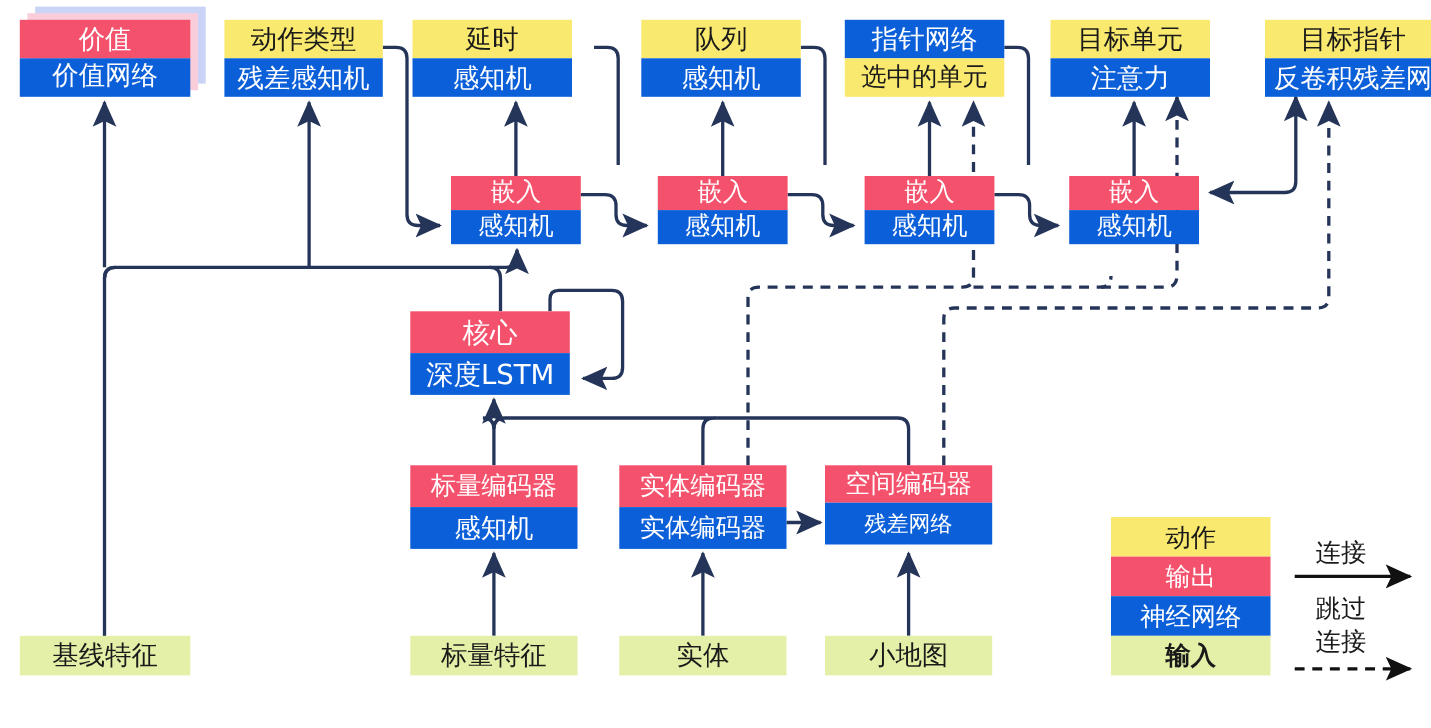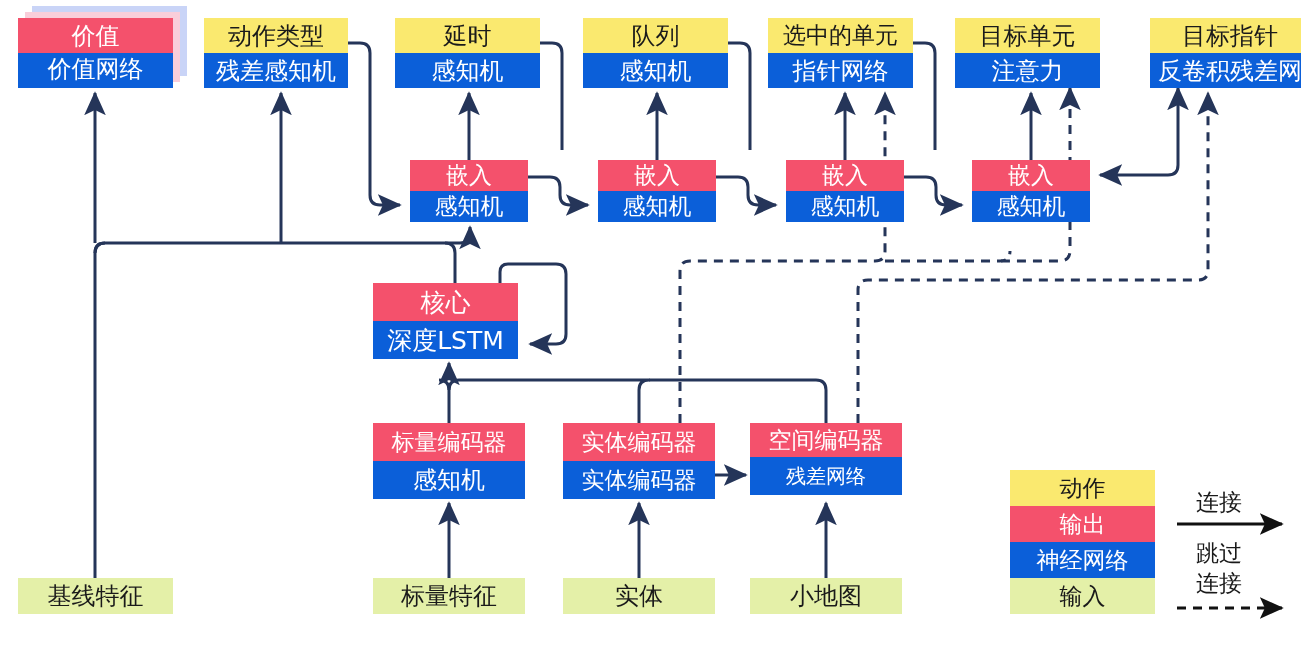--- a/index.html
+++ b/index.html
@@ -101,33 +101,33 @@
   <div class="node" style="left:18px;top:18px;width:155px;height:70px;">
     <div class="cell t-output" style="height:35px;font-size:24px;">价值</div>
     <div class="cell t-net" style="height:35px;font-size:24px;font-family:Liberation Mono, monospace;">价值网络</div>
   </div>
 
   <div class="node" style="left:204px;top:18px;width:144px;height:70px;">
     <div class="cell t-action" style="height:35px;font-size:24px;">动作类型</div>
     <div class="cell t-net" style="height:35px;font-size:24px;">残差感知机</div>
   </div>
 
-  <div class="node" style="left:395px;top:18px;width:145px;height:52px;">
+  <div class="node" style="left:375px;top:18px;width:145px;height:52px;">
     <div class="cell t-action" style="height:35px;font-size:24px;">延时</div>
     <div class="cell t-net" style="height:35px;font-size:24px;">感知机</div>
   </div>
 
   <div class="node" style="left:583px;top:18px;width:145px;height:70px;">
     <div class="cell t-action" style="height:35px;font-size:24px;">队列</div>
     <div class="cell t-net" style="height:35px;font-size:24px;">感知机</div>
   </div>
 
   <div class="node" style="left:768px;top:18px;width:145px;height:70px;">
+    <div class="cell t-net" style="height:35px;font-size:24px;">指针网络</div>
     <div class="cell t-action" style="height:35px;font-size:23px;">选中的单元</div>
-    <div class="cell t-net" style="height:35px;font-size:24px;">指针网络</div>
   </div>
 
   <div class="node" style="left:955px;top:18px;width:145px;height:70px;">
     <div class="cell t-action" style="height:35px;font-size:24px;">目标单元</div>
     <div class="cell t-net" style="height:35px;font-size:24px;">注意力</div>
   </div>
 
   <div class="node" style="left:1138px;top:18px;width:160px;height:70px;margin-left:12px;">
     <div class="cell t-action" style="height:35px;font-size:24px;">目标指针</div>
     <div class="cell t-net" style="height:35px;font-size:24px;">反卷积残差网</div>
@@ -175,21 +175,21 @@
 
   <div class="node cell t-input" style="left:18px;top:578px;width:155px;height:36px;font-size:24px;">基线特征</div>
   <div class="node cell t-input" style="left:373px;top:578px;width:152px;height:36px;font-size:24px;">标量特征</div>
   <div class="node cell t-input" style="left:563px;top:578px;width:152px;height:36px;font-size:24px;">实体</div>
   <div class="node cell t-input" style="left:750px;top:578px;width:152px;height:36px;font-size:24px;">小地图</div>
 
   <div class="legend-box" style="left:1010px;top:470px;width:145px;height:144px;">
     <div class="legend-cell t-action" style="height:36px;font-size:23px;">动作</div>
     <div class="legend-cell t-output" style="height:36px;font-size:23px;">输出</div>
     <div class="legend-cell t-net" style="height:36px;font-size:23px;">神经网络</div>
-    <div class="legend-cell t-input" style="height:36px;font-size:23px;">输入</div>
+    <div class="legend-cell t-input" style="height:36px;font-size:23px;font-weight:bold;">输入</div>
   </div>
 
   <div class="legend-label" style="left:1196px;top:487px;font-size:23px;">连接</div>
   <div class="legend-label" style="left:1196px;top:538px;font-size:23px;">跳过</div>
   <div class="legend-label" style="left:1196px;top:568px;font-size:23px;">连接</div>
 
   <svg style="position:absolute;left:1160px;top:460px;width:141px;height:160px;" viewBox="0 0 141 160" xmlns="http://www.w3.org/2000/svg">
     <defs>
       <marker id="lah" markerWidth="9" markerHeight="9" refX="7.4" refY="4" orient="auto" markerUnits="strokeWidth">
         <path d="M0,0.4 L8,4 L0,7.6 L1.7,4 Z" fill="#111111"></path>

